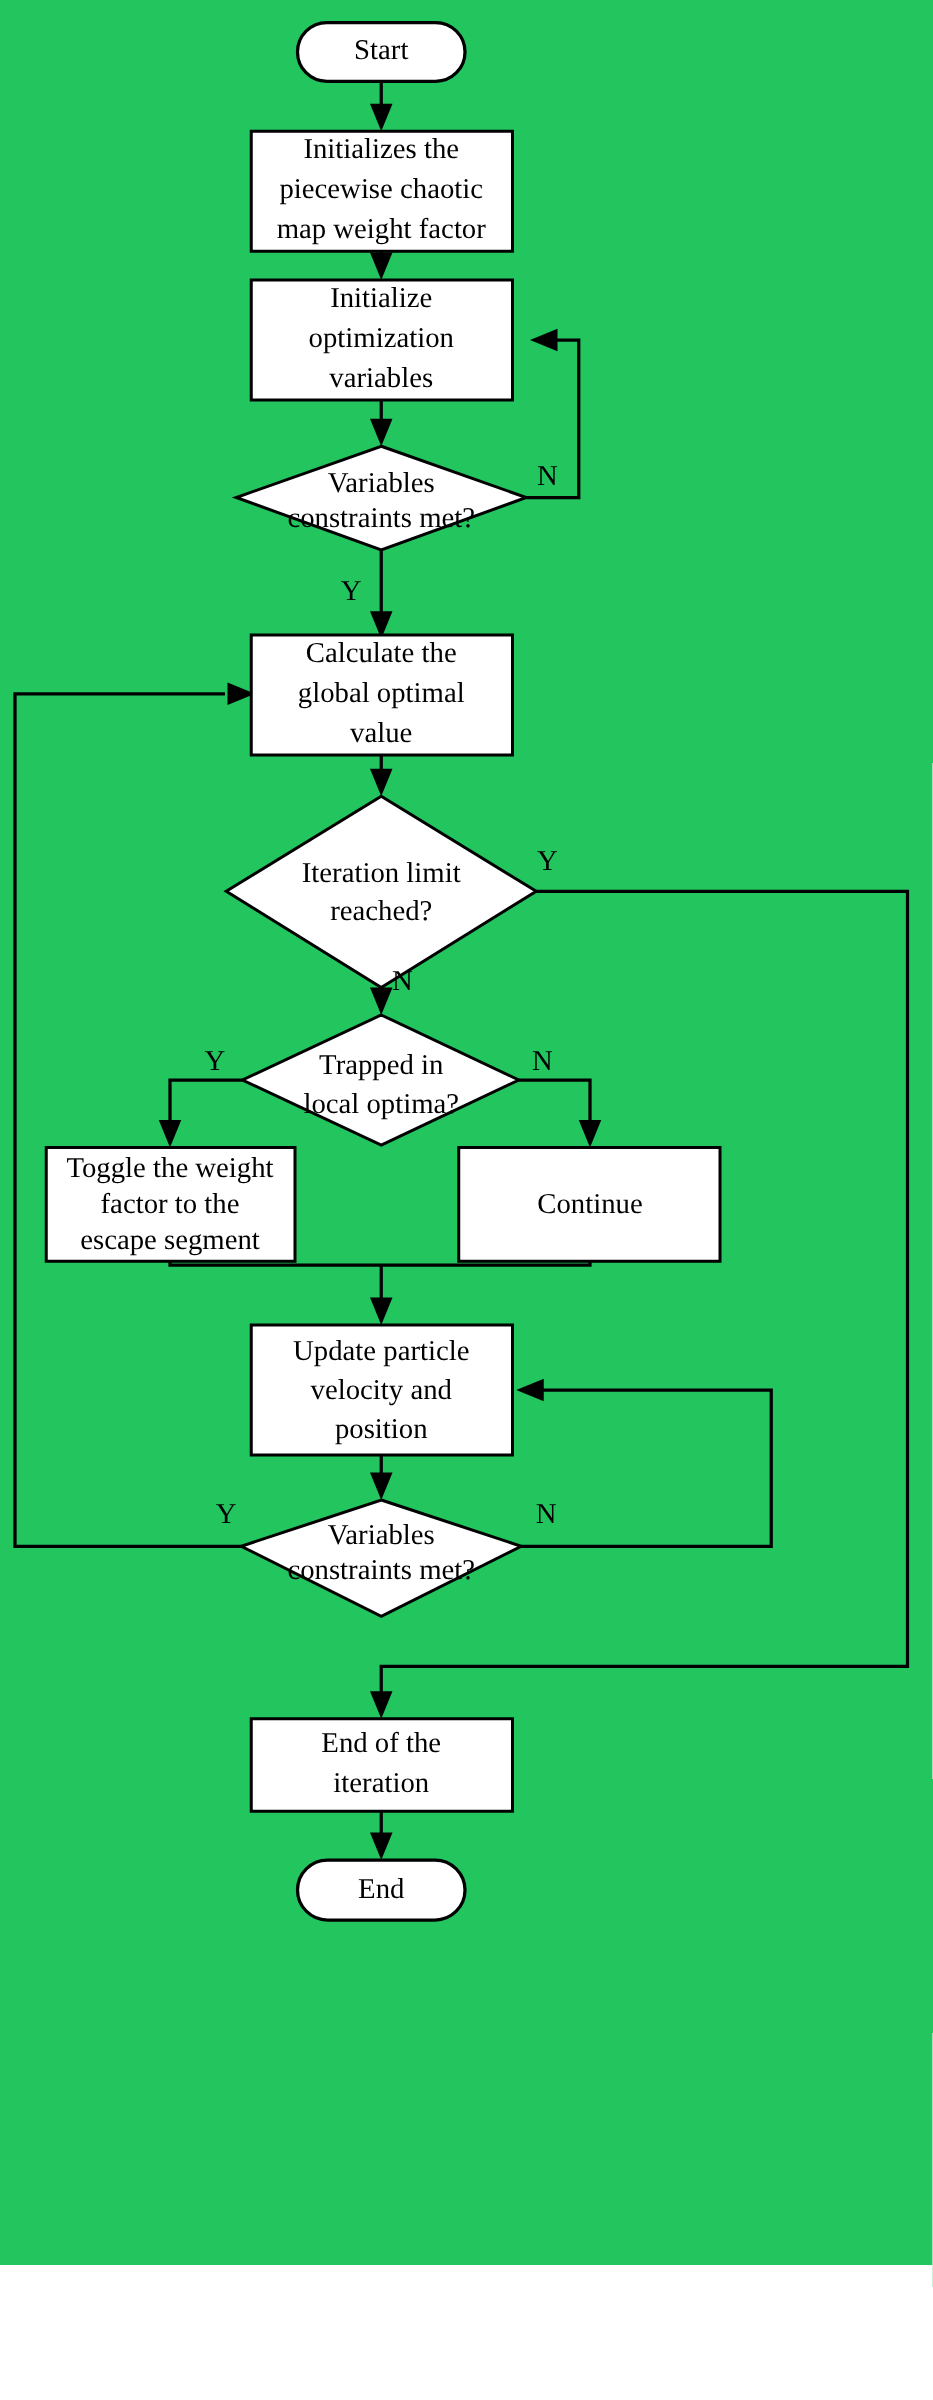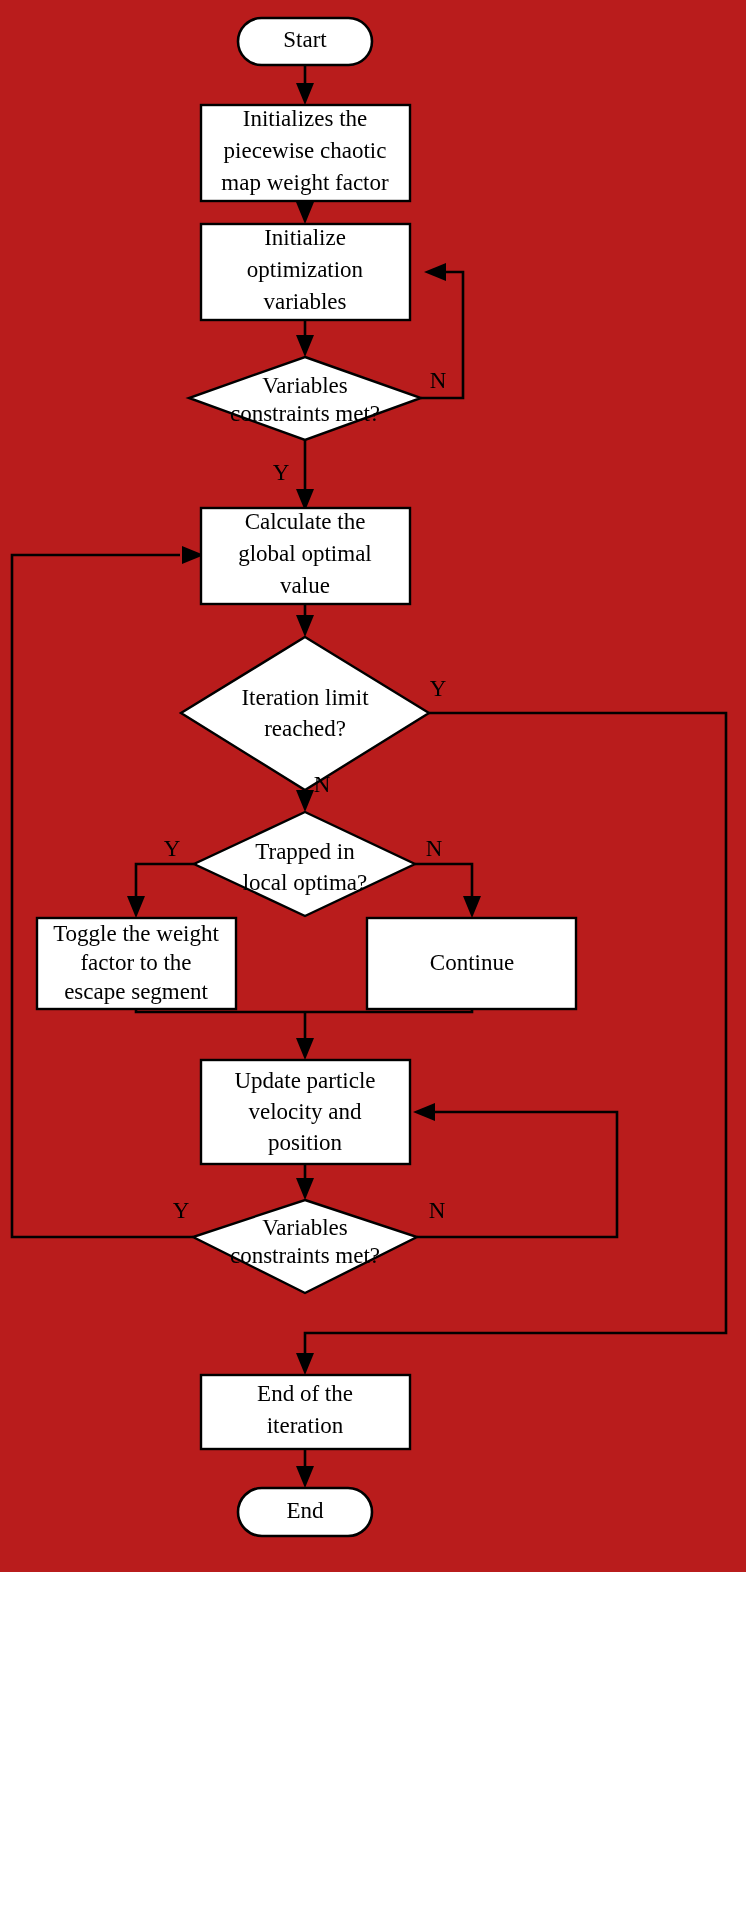--- a/index.html
+++ b/index.html
@@ -9,22 +9,22 @@
   }
   body {
     width: 746px;
     height: 1920px;
     font-family: "Liberation Serif", "DejaVu Serif", serif;
     overflow: hidden;
   }
   #flowchart-root {
     position: relative;
     width: 746px;
-    height: 1572px;
-    background: #b91c1c;
+    height: 1812px;
+    background: #22c55e;
   }
   svg#flow-svg {
     display: block;
     width: 746px;
     height: 1920px;
   }
   .node-shape {
     fill: #ffffff;
     stroke: #000000;
     stroke-width: 2.4;

